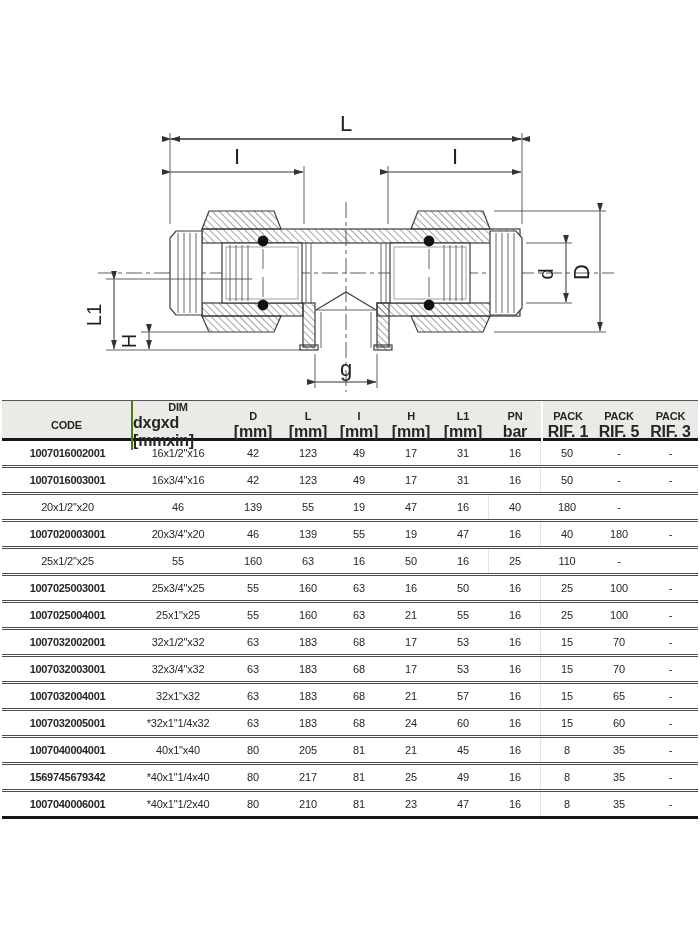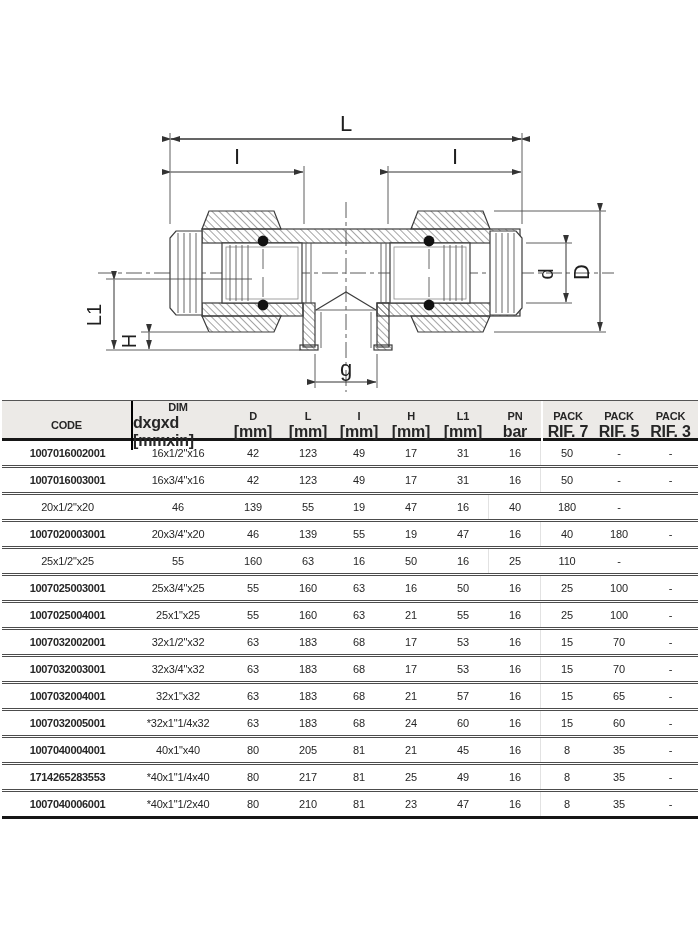--- a/index.html
+++ b/index.html
@@ -13,21 +13,21 @@
   
   .spec-table { position:absolute; left:2px; top:400px; width:696px;
                 border-top:1px solid #555; }
   .thead { display:grid;
            grid-template-columns:131px 90px 60px 50px 52px 52px 52px 52px 52px 52px 51px;
            background:#eceae7; height:40px; border-bottom:3px solid #161616; }
   .th { display:flex; flex-direction:column; justify-content:center; align-items:center;
         font-weight:bold; line-height:1.15; }
   .th .l1 { font-size:11px; letter-spacing:-0.2px; }
   .th .l2 { font-size:16px; letter-spacing:-0.2px; }
-  .th.h0 { border-right:2px solid #000000; }
+  .th.h0 { border-right:2px solid #4d7c0f; }
   .th.h8 { border-left:2px solid #fff; }
   .tbody .tr { display:grid;
            grid-template-columns:131px 90px 60px 50px 52px 52px 52px 52px 52px 52px 51px;
            height:27px; background:#fff; border-bottom:3px double #4c4c4c; }
   .tbody .tr:last-child { border-bottom:3px solid #161616; }
   .td { display:flex; align-items:center; justify-content:center;
         font-size:11px; letter-spacing:-0.2px; }
   .td.c0 { font-weight:bold; letter-spacing:-0.3px; }
   .td.c8 { border-left:1px solid #e2e2e2; margin-left:-1px; }
 
@@ -193,21 +193,21 @@
       <div class="th">
         <span class="l1">L1</span>
         <span class="l2">[mm]</span>
       </div>
       <div class="th">
         <span class="l1">PN</span>
         <span class="l2">bar</span>
       </div>
       <div class="th h8">
         <span class="l1">PACK</span>
-        <span class="l2">RIF. 7</span>
+        <span class="l2">RIF. 1</span>
       </div>
       <div class="th">
         <span class="l1">PACK</span>
         <span class="l2">RIF. 5</span>
       </div>
       <div class="th">
         <span class="l1">PACK</span>
         <span class="l2">RIF. 3</span>
       </div>
     </div>
@@ -360,21 +360,21 @@
           <div class="td c3">205</div>
           <div class="td c4">81</div>
           <div class="td c5">21</div>
           <div class="td c6">45</div>
           <div class="td c7">16</div>
           <div class="td c8">8</div>
           <div class="td c9">35</div>
           <div class="td c10">-</div>
         </div>
         <div class="tr">
-          <div class="td c0">1714265283553</div>
+          <div class="td c0">1569745679342</div>
           <div class="td c1">*40x1"1/4x40</div>
           <div class="td c2">80</div>
           <div class="td c3">217</div>
           <div class="td c4">81</div>
           <div class="td c5">25</div>
           <div class="td c6">49</div>
           <div class="td c7">16</div>
           <div class="td c8">8</div>
           <div class="td c9">35</div>
           <div class="td c10">-</div>

